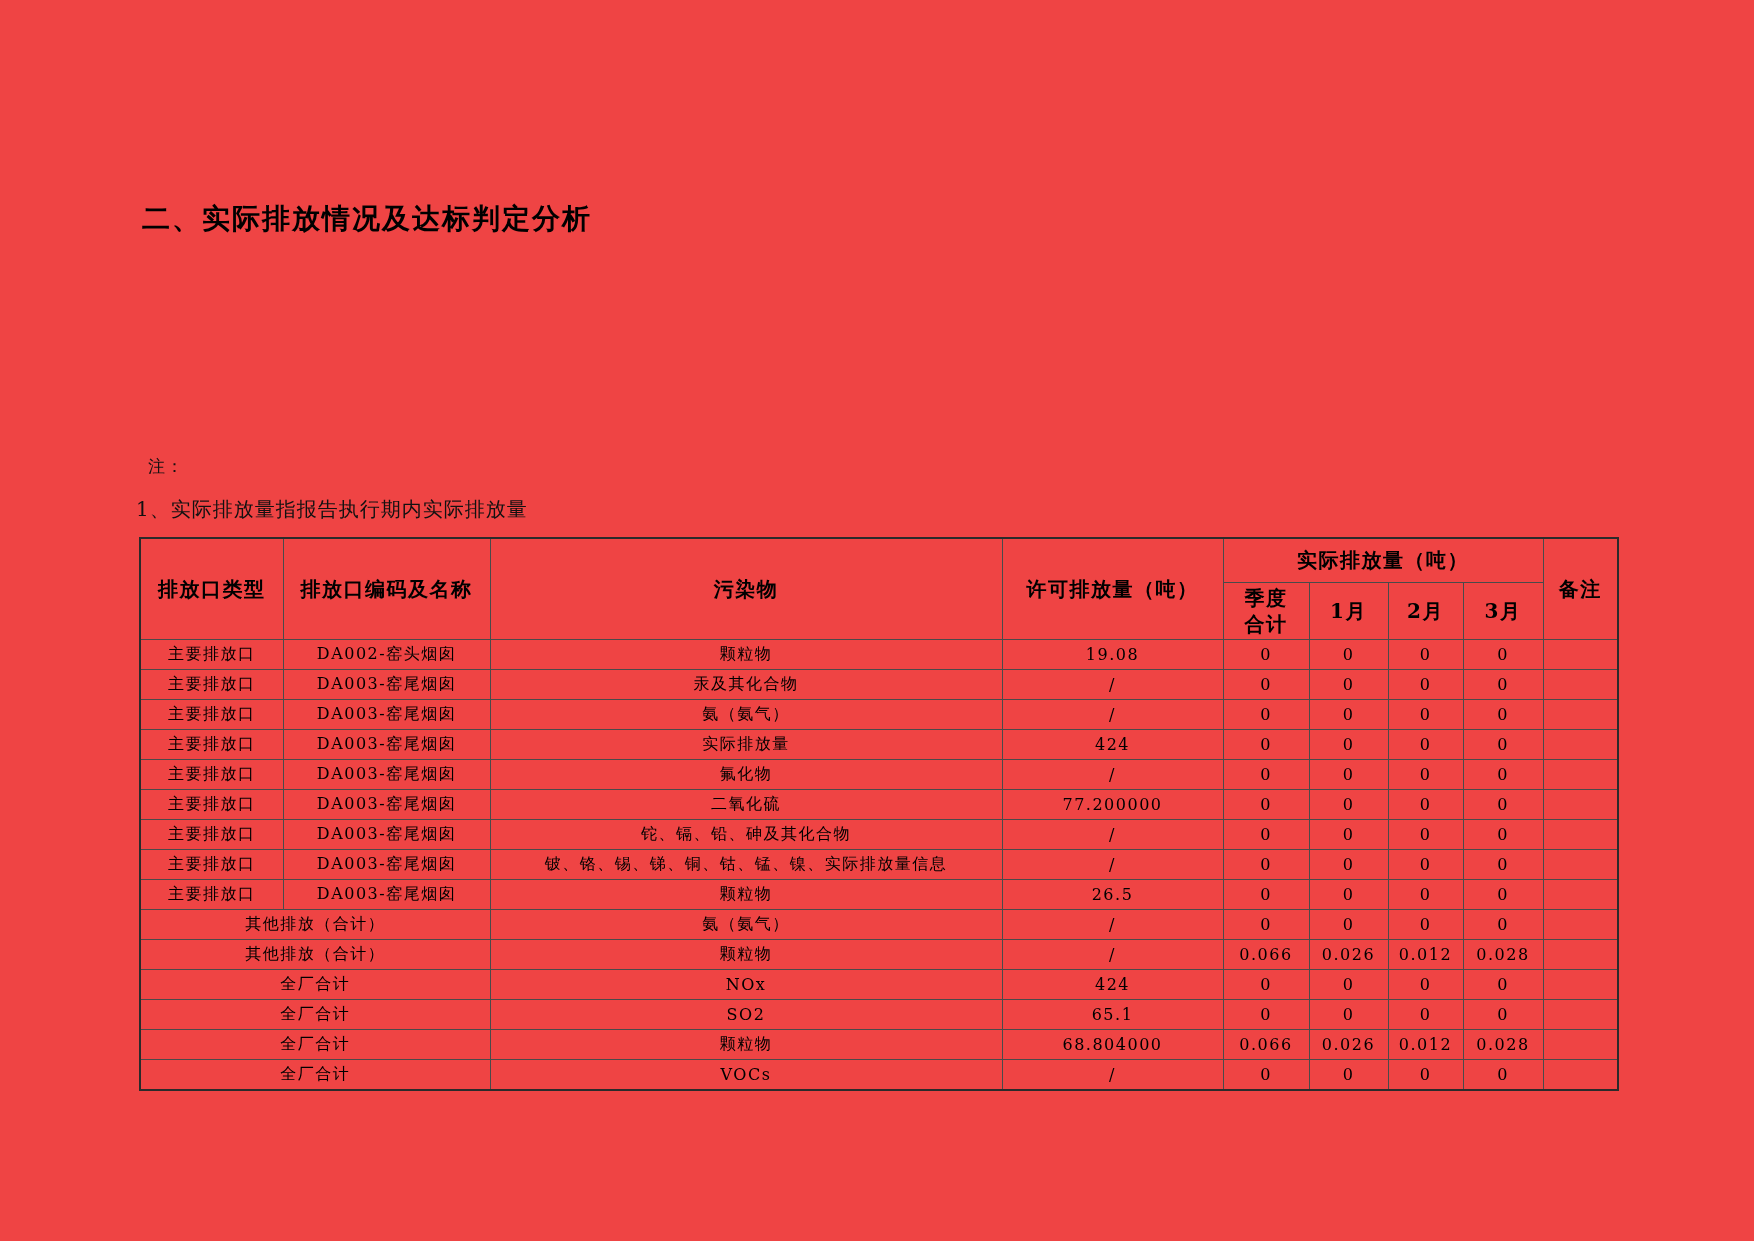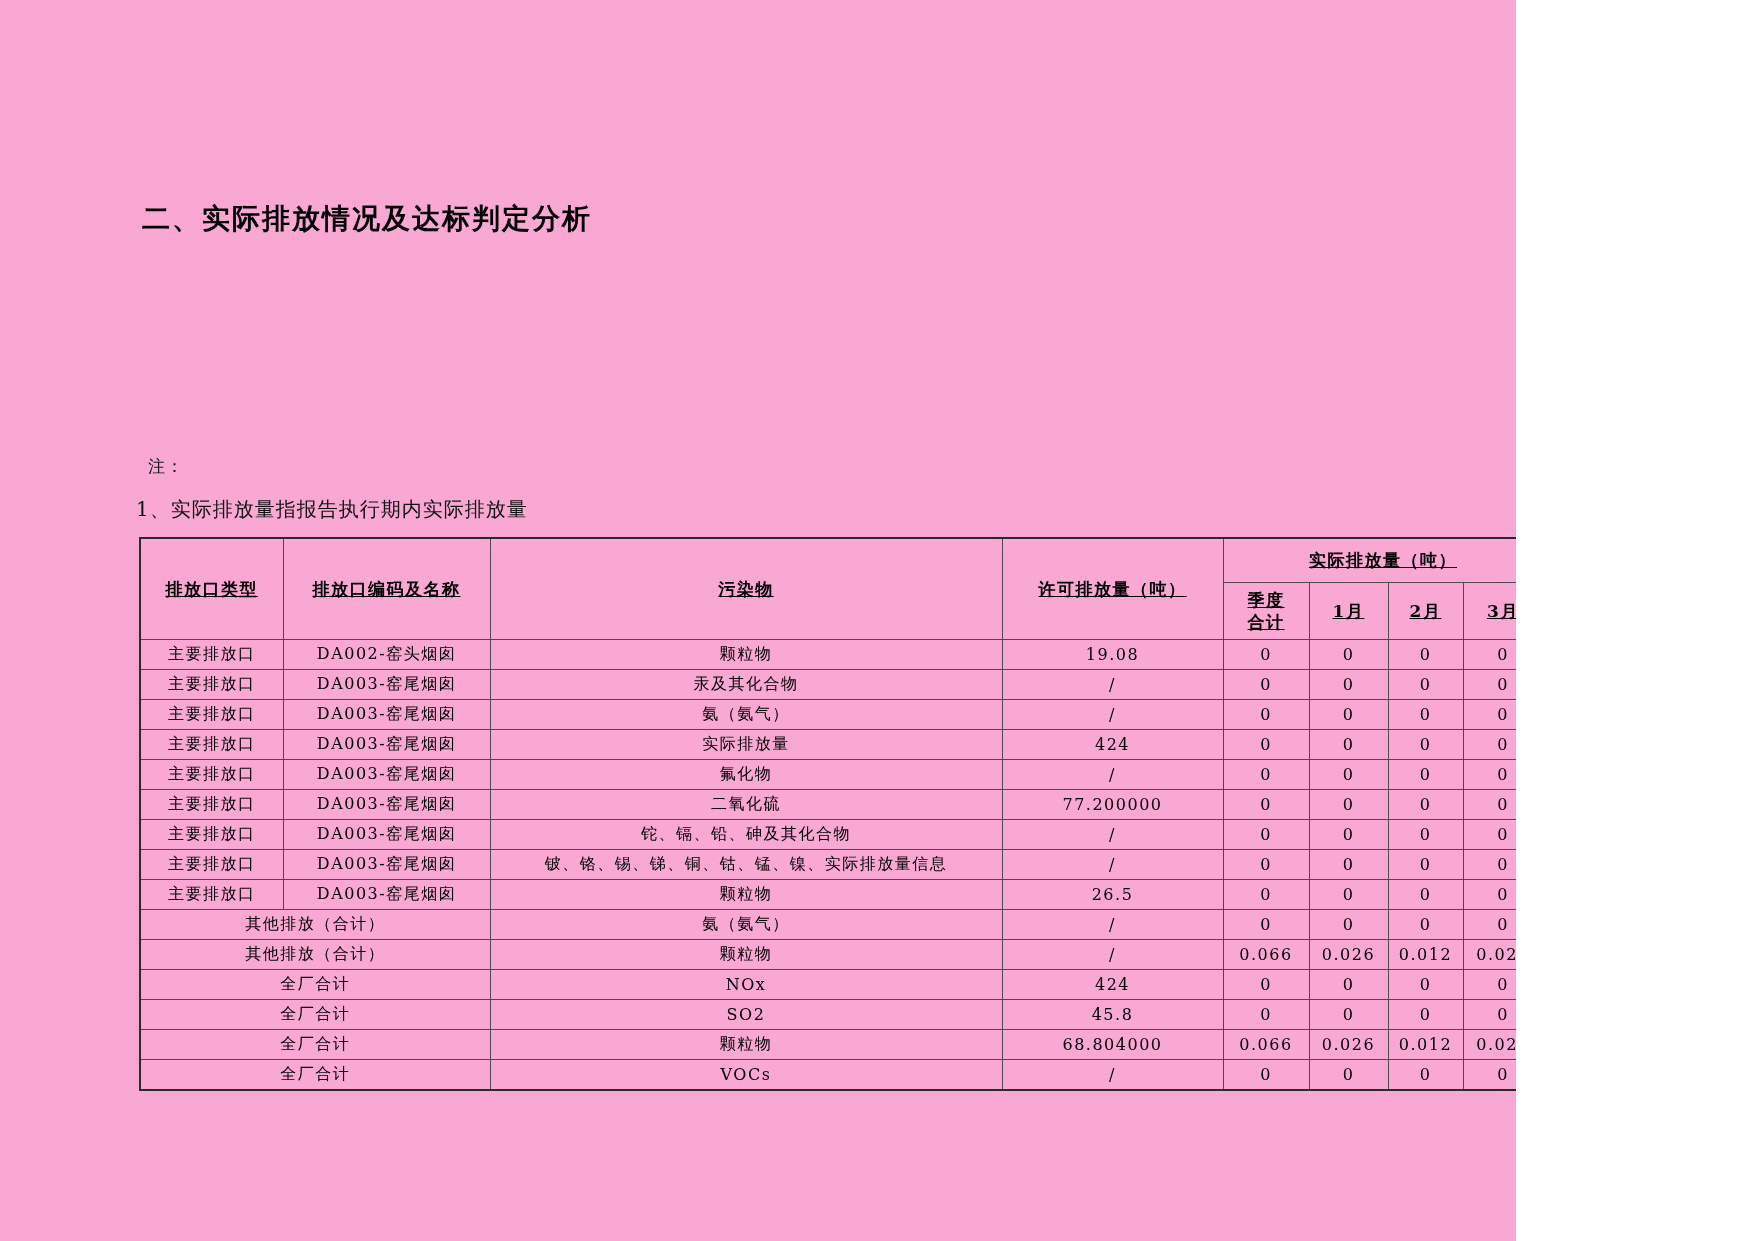--- a/index.html
+++ b/index.html
@@ -1,20 +1,20 @@
 <!DOCTYPE html>
 <html><head>
 <meta charset="utf-8">
 <style>
   html, body { margin: 0; padding: 0; background: #fff; }
   .page {
     position: relative;
-    width: 1516px;
+    width: 1754px;
     height: 1241px;
-    background: #f9a8d4;
+    background: #ef4444;
     font-family: "DejaVu Serif", "Liberation Serif", serif;
     color: #111;
     overflow: hidden;
   }
   .section-title {
     position: absolute;
     left: 142px;
     top: 200px;
     font-size: 28px;
     font-weight: bold;
@@ -69,22 +69,21 @@
     border: 1px solid #4a4a4a;
     text-align: center;
     vertical-align: middle;
     padding: 0 2px;
     letter-spacing: 1.5px;
     overflow: hidden;
   }
   table.emission { border: 2px solid #2b2b2b; }
   table.emission thead th {
     font-weight: bold;
-    font-size: 17px;
-    text-decoration: underline;
+    font-size: 20px;
   }
   tr.hdr-top th { height: 43px; }
   tr.hdr-sub th { height: 56px; }
   th.wrap { white-space: pre-line; line-height: 1.3; }
   table.emission tbody tr { height: 30px; }
   table.emission tbody td { font-weight: normal; }
 </style>
 </head>
 <body>
 
@@ -253,21 +252,21 @@
           <td>424</td>
           <td>0</td>
           <td>0</td>
           <td>0</td>
           <td>0</td>
           <td></td>
         </tr>
         <tr>
           <td colspan="2">全厂合计</td>
           <td>SO2</td>
-          <td>45.8</td>
+          <td>65.1</td>
           <td>0</td>
           <td>0</td>
           <td>0</td>
           <td>0</td>
           <td></td>
         </tr>
         <tr>
           <td colspan="2">全厂合计</td>
           <td>颗粒物</td>
           <td>68.804000</td>

